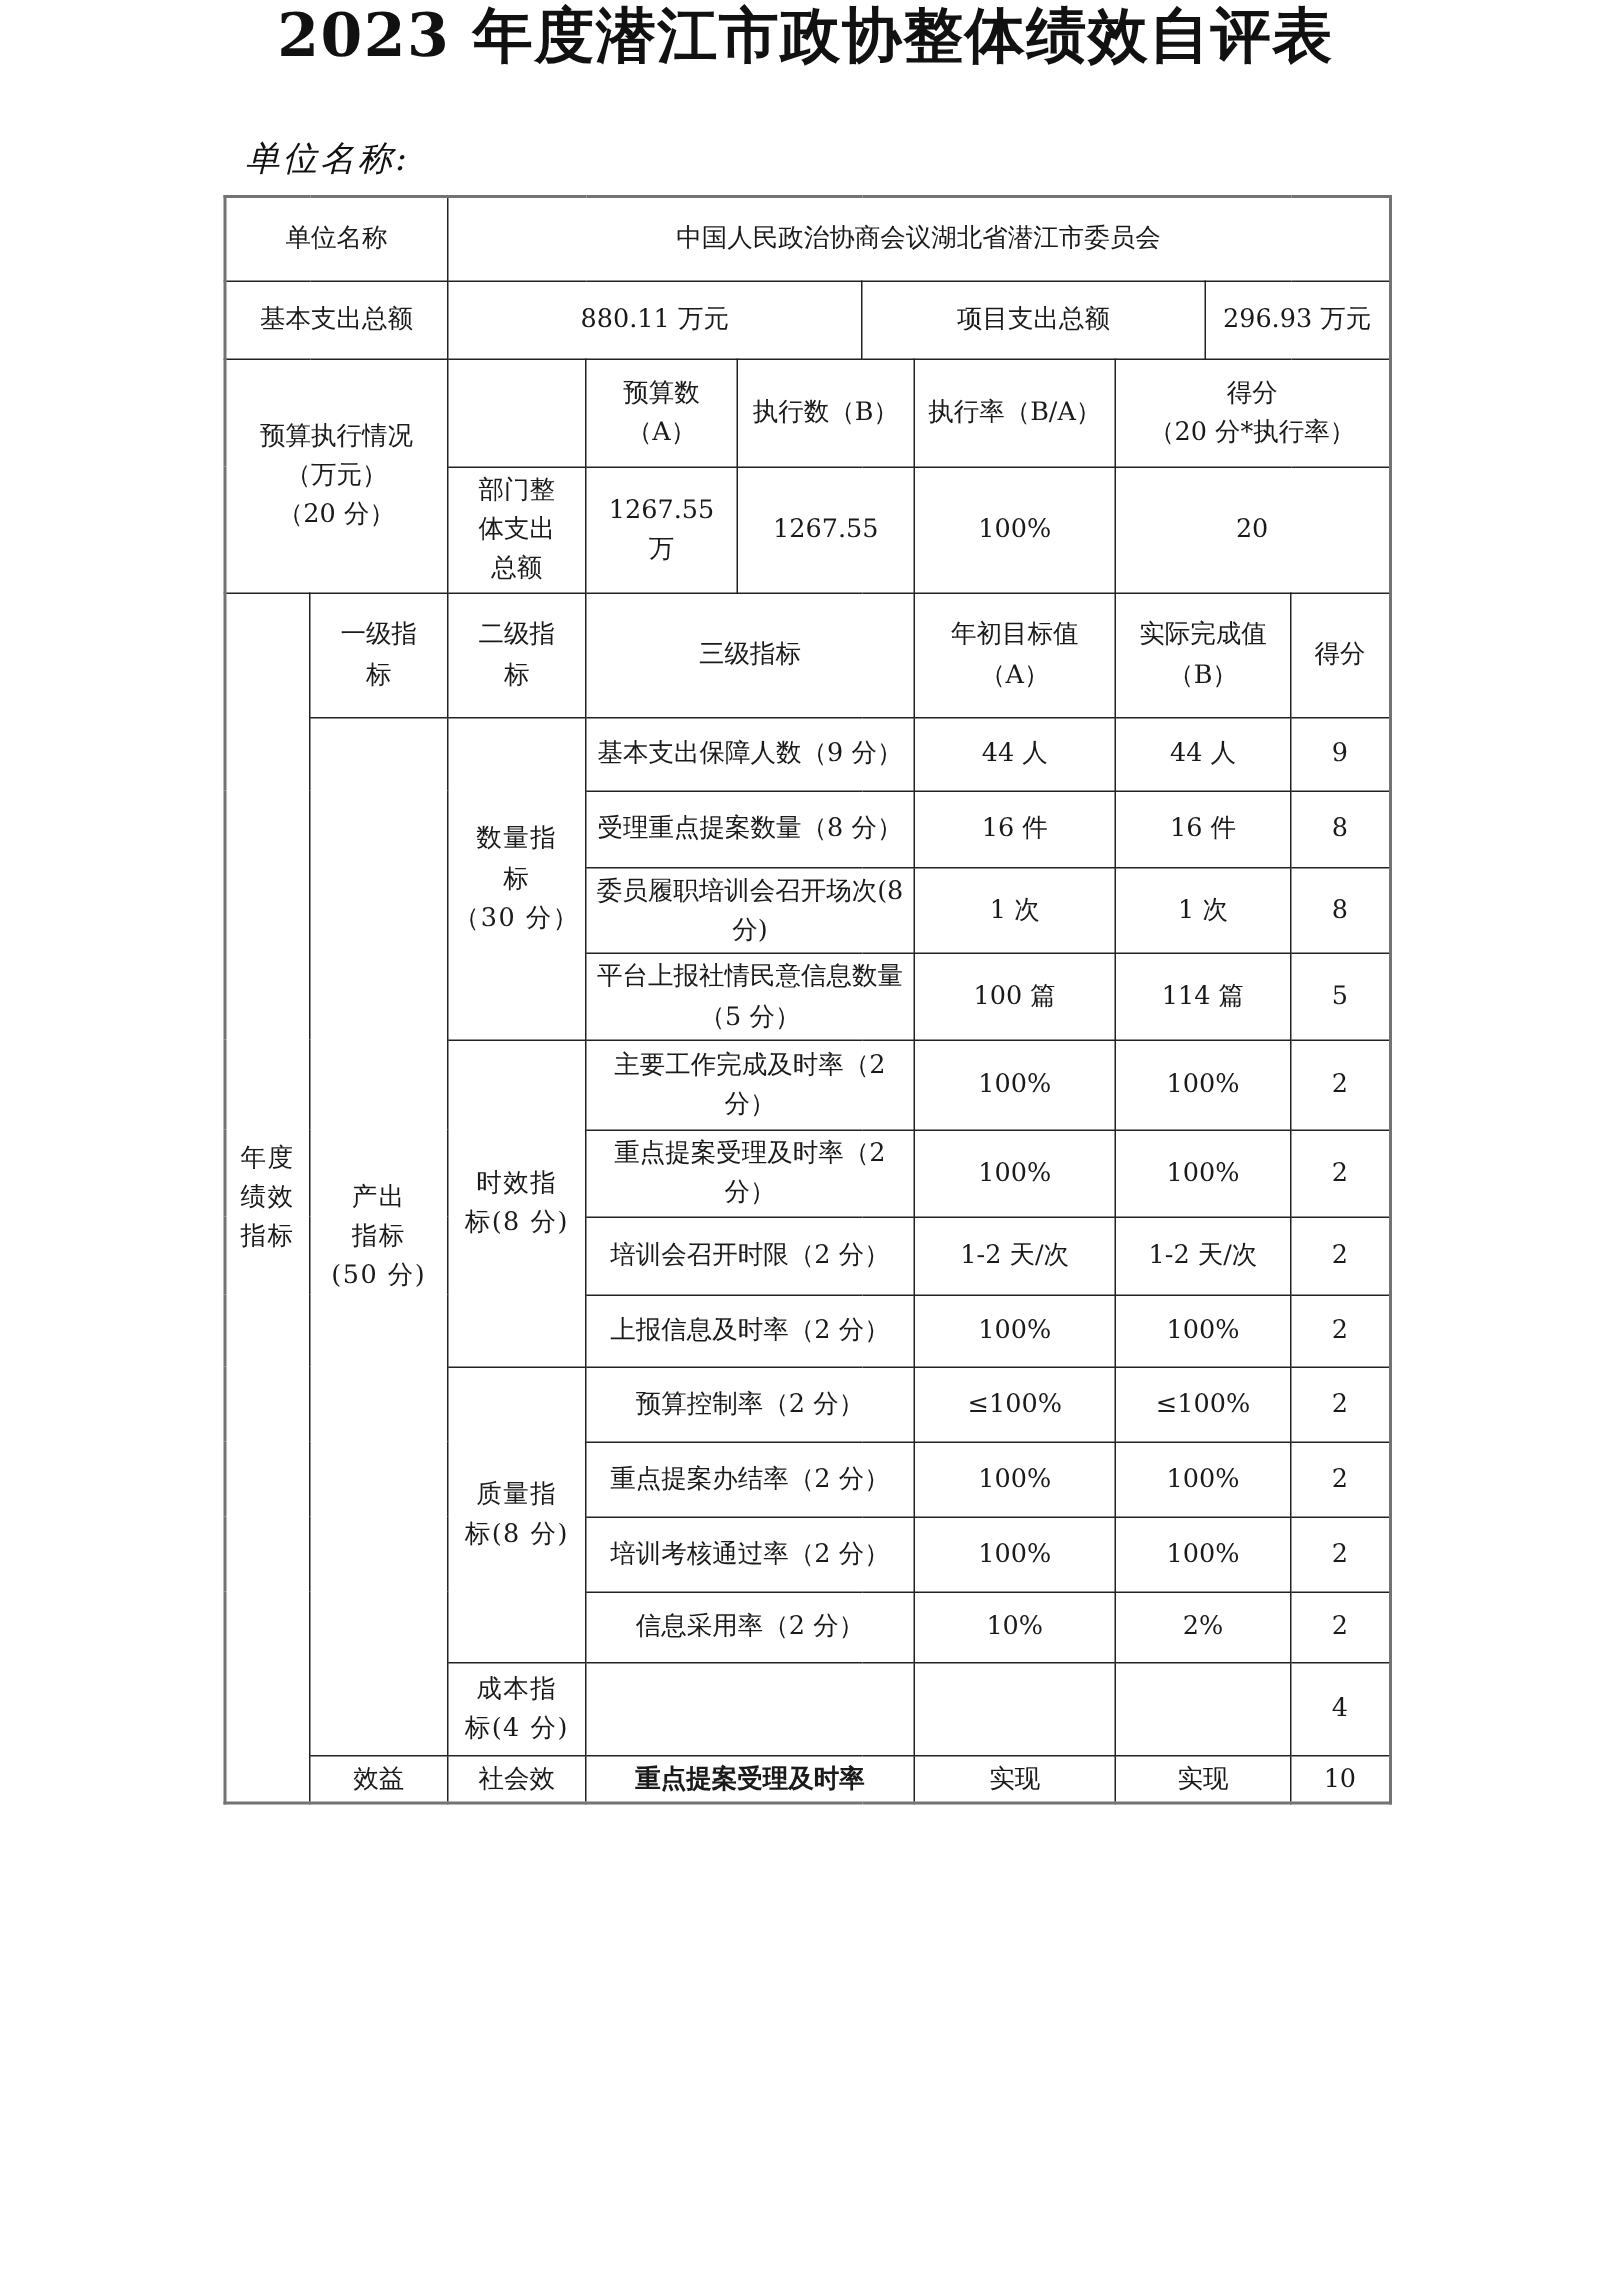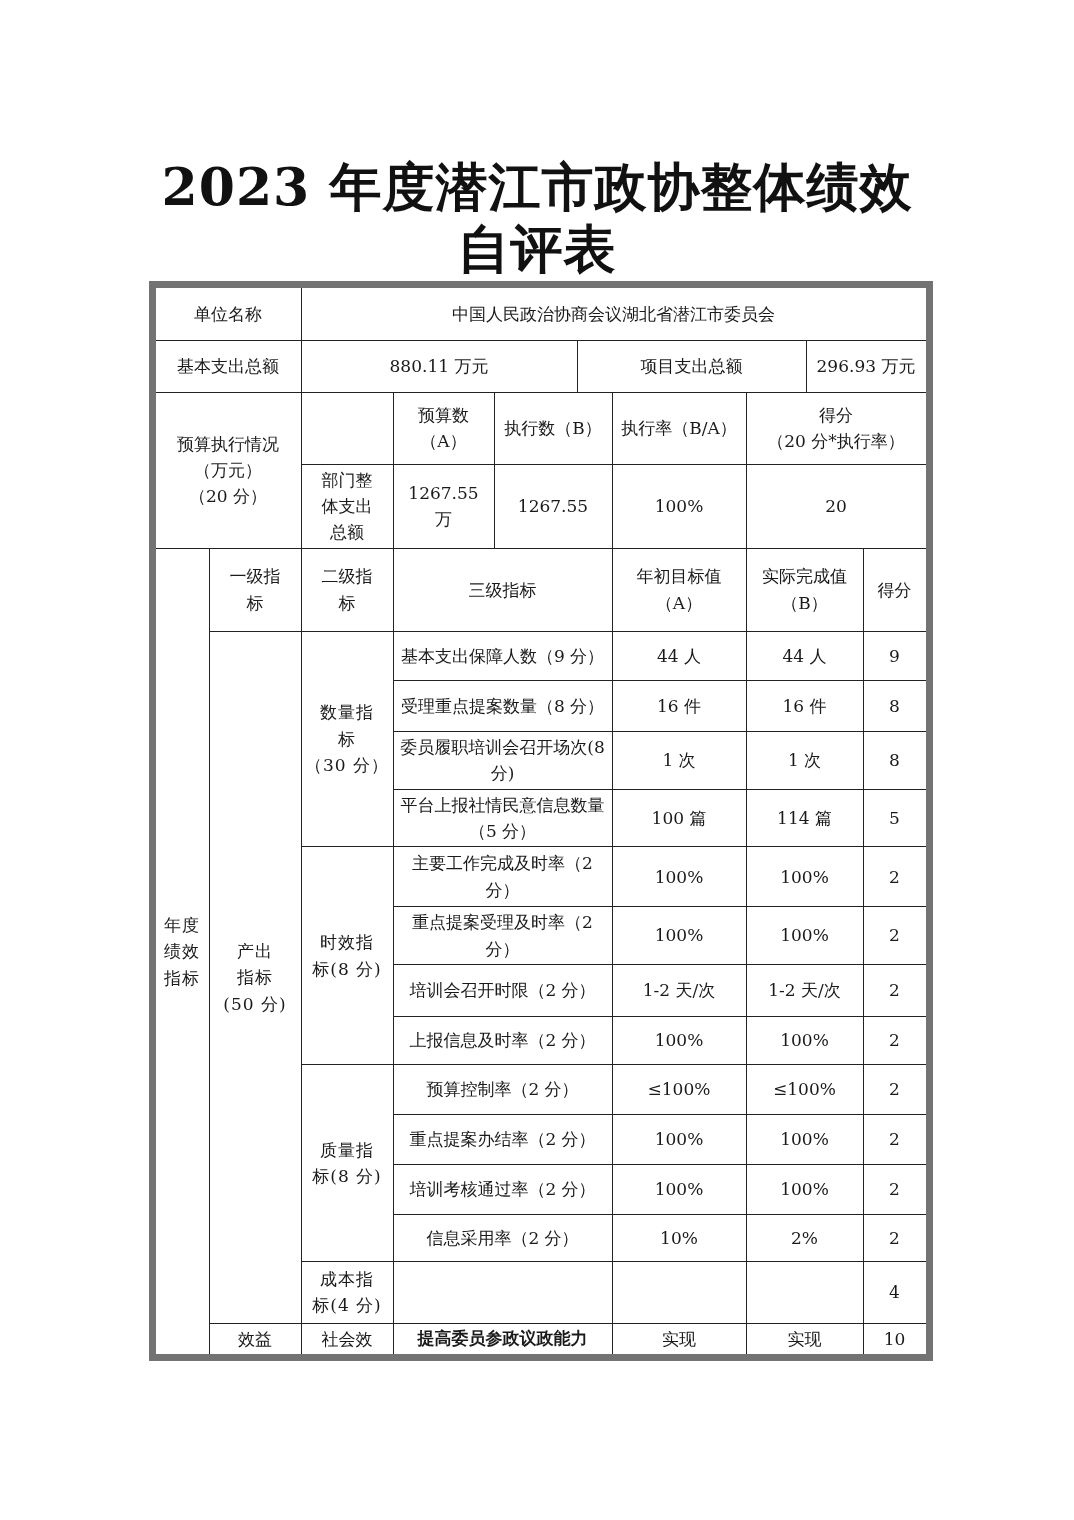--- a/index.html
+++ b/index.html
@@ -5,42 +5,41 @@
   html,body{margin:0;padding:0;background:#ffffff;}
   body{
     width:1074px;height:1520px;
     font-family:"DejaVu Serif","Liberation Serif",serif;
     color:#1a1a1a;
     position:relative;
   }
   .content{width:777px;margin:0 auto;}
   .doc-title{
     margin:0;
-    padding-top:156px;
     text-align:center;
-    font-size:52px;
+    font-size:40px;
     font-weight:bold;
     letter-spacing:1px;
     line-height:1.2;
     color:#111;
   }
   .unit-label{
     margin-top:42px;
     margin-left:15px;
     margin-bottom:9px;
     font-size:23px;
     font-style:italic; 
     letter-spacing:2px;
     color:#111;
   }
   table.eval{
     border-collapse:collapse;
     table-layout:fixed;
     width:777px;
-    border:7px solid #737373;
+    border:2px solid #737373;
   }
   table.eval td{
     border:1px solid #222;
     text-align:center;
     vertical-align:middle;
     font-size:17px;
     line-height:1.55;
     padding:2px 3px;
     white-space:pre-line;
     overflow:hidden;
@@ -60,20 +59,21 @@
     color:#111;
   }
 </style>
 </head>
 <body>
 
 <div class="content">
 
   <h1 class="doc-title">2023 年度潜江市政协整体绩效自评表</h1>
 
+  <div class="unit-label">单位名称:</div>
 
   <table class="eval">
     <colgroup>
       <col style="width:57px">
         <col style="width:92px">
         <col style="width:92px">
       <col style="width:101px">
         <col style="width:83px">
         <col style="width:35px">
       <col style="width:134px">
@@ -234,21 +234,21 @@
 标(4 分)</td>
       <td colspan="3" class="l3"></td>
       <td></td>
       <td colspan="2"></td>
       <td>4</td>
     </tr>
 
     <tr style="height:28px">
       <td>效益</td>
       <td>社会效</td>
-      <td colspan="3" class="l3-bold">提高委员参政议政能力</td>
+      <td colspan="3" class="l3-bold">重点提案受理及时率</td>
       <td>实现</td>
       <td colspan="2">实现</td>
       <td>10</td>
     </tr>
   </tbody>
     </table>
 
 
 </div>
 

